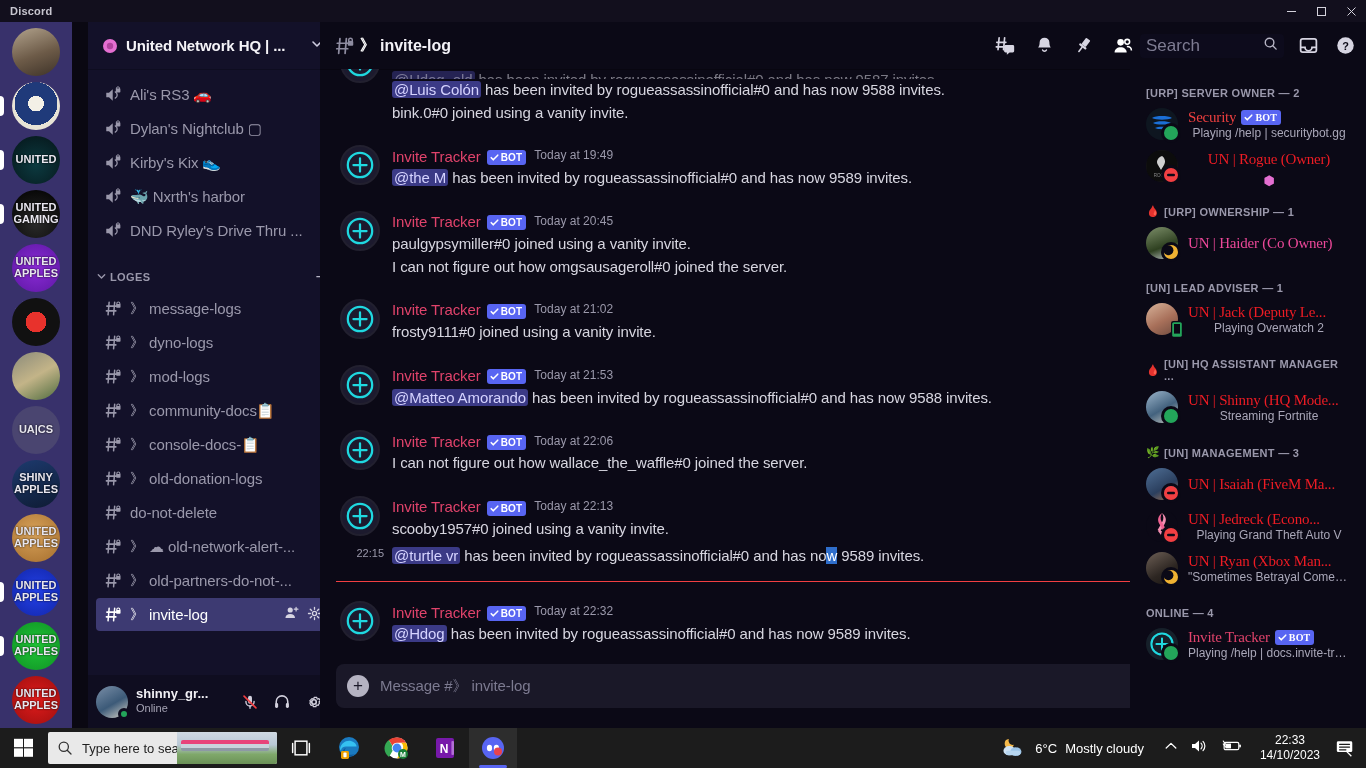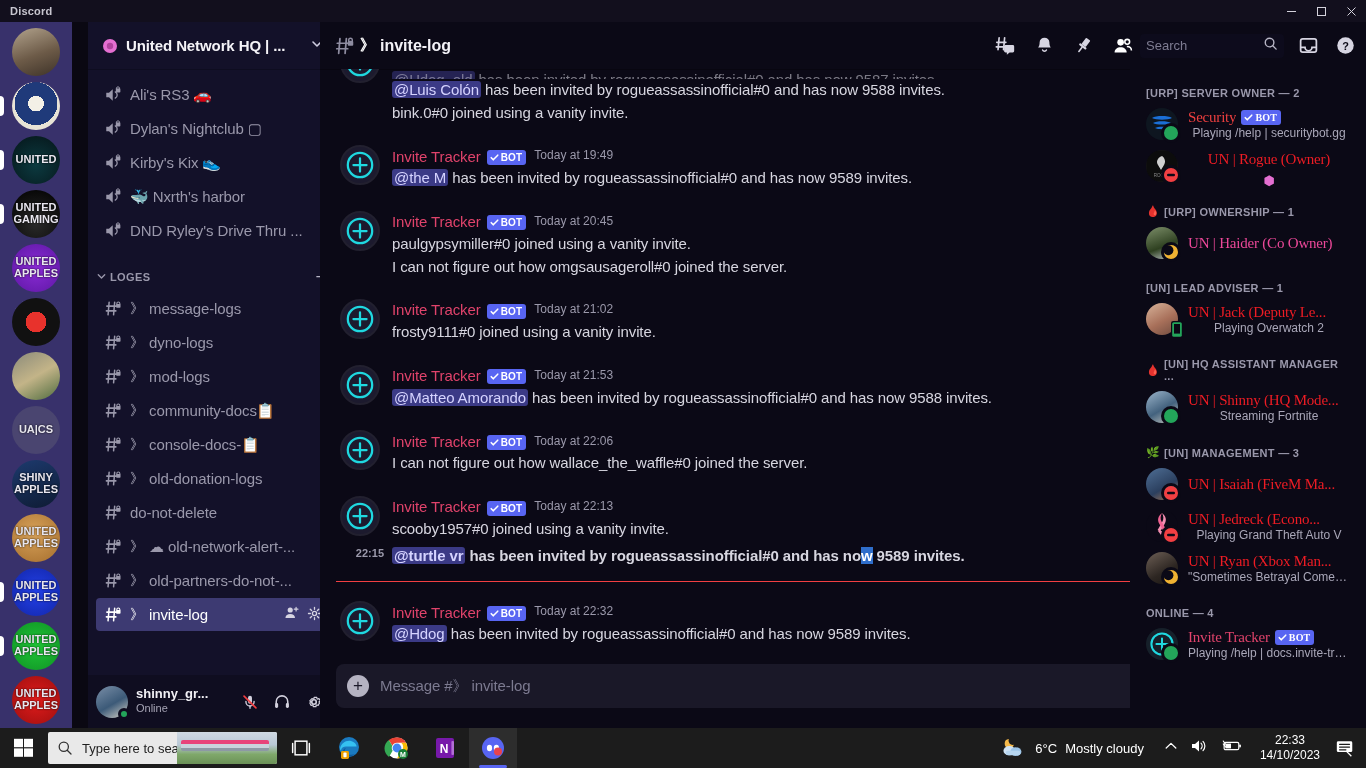--- a/index.html
+++ b/index.html
@@ -120,21 +120,21 @@
     font-size: 16px; font-weight: bold; color: #f3f2f7; margin-left: 2px; display: flex; align-items: center; gap: 5px;
   }
   #chat-header .ch-title .arrows { color: #ffffff; font-size: 15px; }
   #chat-header .hspacer { flex: 1; }
   #chat-header .htools { display: flex; align-items: center; gap: 18px; color: #d7d5e2; }
   #chat-header .htools > div { display: flex; align-items: center; justify-content: center; }
   #search-box {
     width: 144px; height: 24px; background: #0d0b1c; border-radius: 4px;
     display: flex; align-items: center; padding: 0 6px; margin: 0 14px 0 6px;
   }
-  #search-box .sph { font-size: 13px; color: #7e7c92; flex: 1; }
+  #search-box .sph { font-size: 17px; color: #7e7c92; flex: 1; }
   #search-box .smag { color: #b6b4c4; }
   
   #messages {
     flex: 1; position: relative; overflow: hidden; padding-bottom: 6px;
   }
   .msg {
     position: relative; padding: 2px 60px 2px 72px; min-height: 20px;
   }
   .msg.grouped-start { margin-top: 17px; }
   .msg .avatar {
@@ -756,21 +756,21 @@
           <span class="bot-tag">
       <svg width="9" height="9" viewBox="0 0 10 10">
               <path d="M1.4 5.2l2.2 2.4L8.6 2.4" fill="none" stroke="#fff" stroke-width="1.7" stroke-linecap="round" stroke-linejoin="round"></path>
             </svg>
       <span>BOT</span>
           </span>
           <span class="mtime">Today at 22:13</span>
         </div>
         <div class="mline"><span>scooby1957#0 joined using a vanity invite.</span></div>
       </div>
-      <div class="msg" style="position: relative; font-weight: bold;">
+      <div class="msg" style="position: relative;">
         <div class="inline-ts">22:15</div>
         <div class="mline"><span class="mention">@turtle vr</span><span> has been invited by rogueassassinofficial#0 and has no</span><span class="sel-caret">w</span><span> 9589 invites.</span></div>
       </div>
       <div id="hover-toolbar" style="top: 446px;">
         <div>
           <svg width="18" height="18" viewBox="0 0 20 20">
             <circle cx="9" cy="10" r="7.2" fill="#c3c1ce"></circle>
             <circle cx="6.6" cy="8.4" r="1.1" fill="#23222c"></circle>
             <circle cx="11.2" cy="8.4" r="1.1" fill="#23222c"></circle>
             <path d="M5.8 12.4c1.5 2 5 2 6.5 0" fill="none" stroke="#23222c" stroke-width="1.3" stroke-linecap="round"></path>

